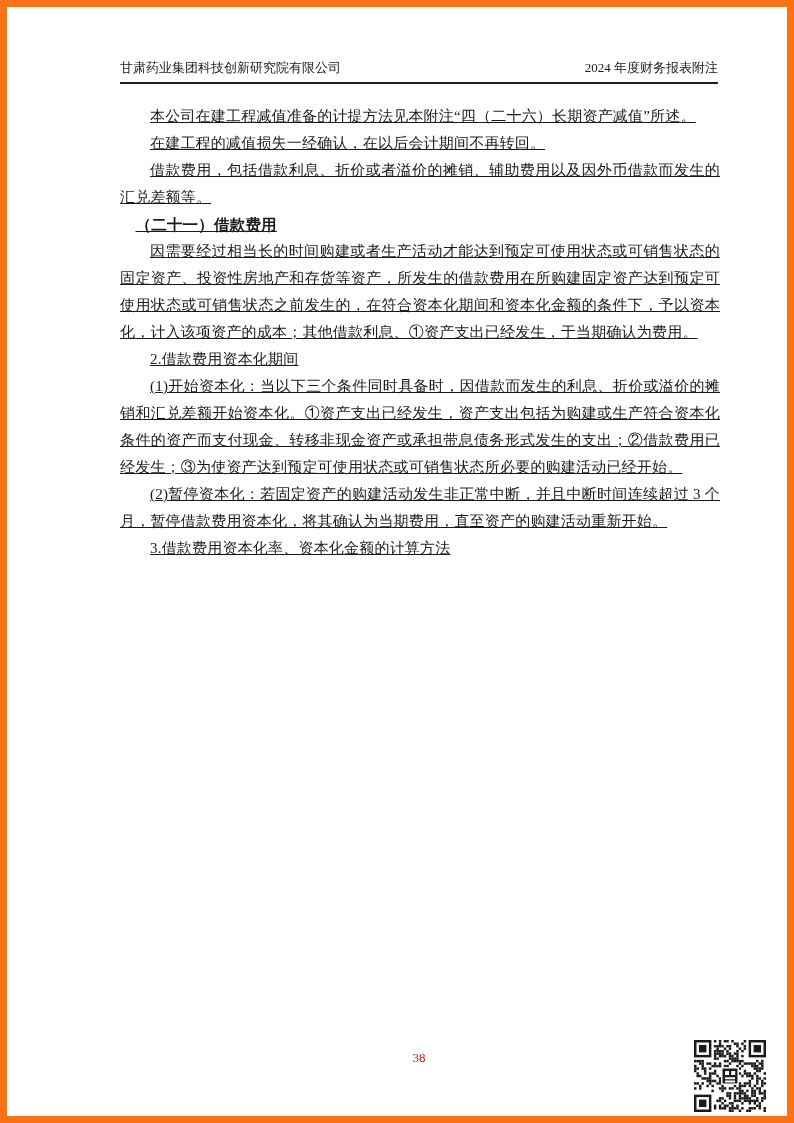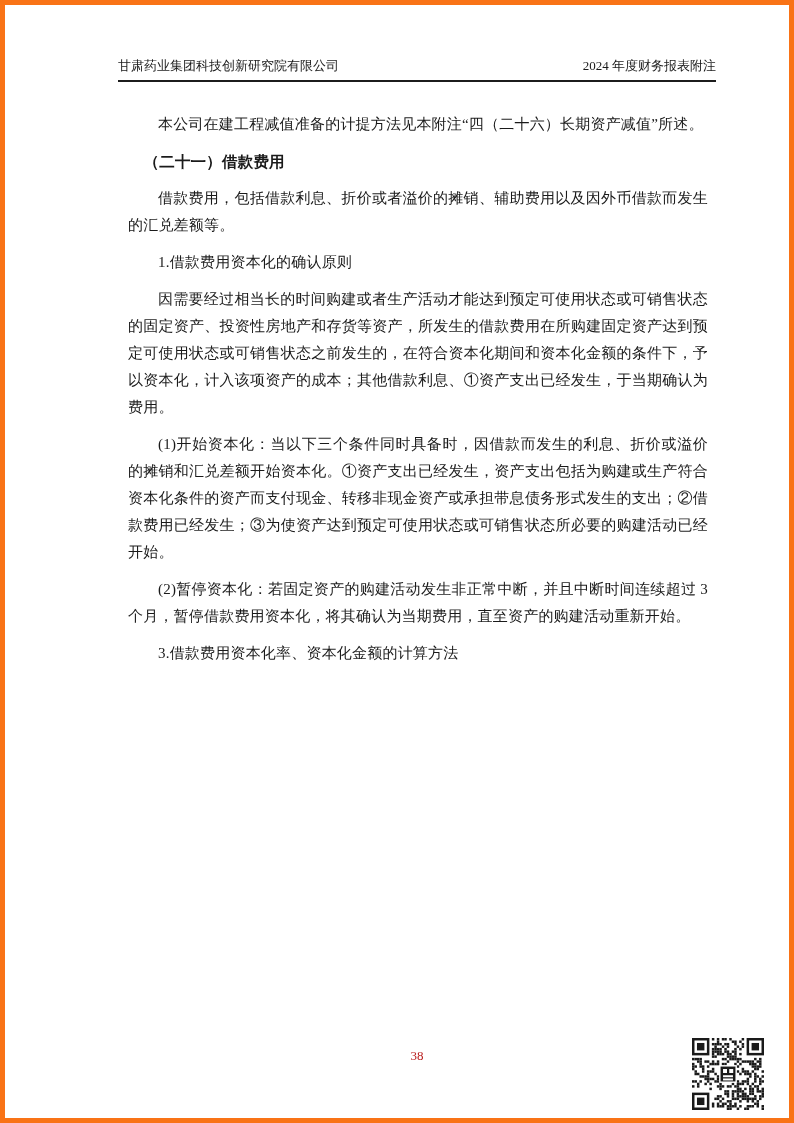--- a/index.html
+++ b/index.html
@@ -3,21 +3,21 @@
 <meta charset="utf-8">
 <style>
   html, body { margin: 0; padding: 0; background: #e8e8e8; }
   .page {
     position: relative;
     width: 794px;
     height: 1123px;
     margin: 0 auto;
     background: #ffffff;
     box-sizing: border-box;
-    border: 5px solid #f97316;
+    border: 7px solid #f97316;
     overflow: hidden;
     font-family: "Liberation Serif", "DejaVu Serif", serif;
     color: #1a1a1a;
   }
   .header {
     position: absolute;
     top: 0;
     left: 113px;
     width: 598px;
     padding-top: 52px;
@@ -34,21 +34,21 @@
     position: absolute;
     top: 77px;
     left: 113px;
     width: 600px;
     padding-top: 19px;
     font-size: 15px;
     line-height: 27px;
     text-align: justify;
     letter-spacing: 0.2px;
   }
-  .para { margin: 10px; text-indent: 2em; }
+  .para { margin: 0; text-indent: 2em; text-decoration: underline; }
   .para.heading { font-weight: bold; font-size: 15.5px; text-indent: 1em; }
   .page-number {
     position: absolute;
     top: 1043px;
     left: 113px;
     width: 598px;
     text-align: center;
     font-size: 13px;
     color: #b91c1c;
   }
@@ -66,24 +66,25 @@
 
 <div class="page">
 
   <div class="header">
     <span>甘肃药业集团科技创新研究院有限公司</span>
     <span>2024 年度财务报表附注</span>
   </div>
 
   <main class="doc-body">
       <p class="para">本公司在建工程减值准备的计提方法见本附注“四（二十六）长期资产减值”所述。</p>
+      <p class="para">在建工程的减值损失一经确认，在以后会计期间不再转回。</p>
+      <p class="para">借款费用，包括借款利息、折价或者溢价的摊销、辅助费用以及因外币借款而发生的汇兑差额等。</p>
       <p class="para heading">（二十一）借款费用</p>
-      <p class="para">借款费用，包括借款利息、折价或者溢价的摊销、辅助费用以及因外币借款而发生的汇兑差额等。</p>
-      <p class="para">1.借款费用资本化的确认原则</p>
       <p class="para">因需要经过相当长的时间购建或者生产活动才能达到预定可使用状态或可销售状态的固定资产、投资性房地产和存货等资产，所发生的借款费用在所购建固定资产达到预定可使用状态或可销售状态之前发生的，在符合资本化期间和资本化金额的条件下，予以资本化，计入该项资产的成本；其他借款利息、①资产支出已经发生，于当期确认为费用。</p>
+      <p class="para">2.借款费用资本化期间</p>
       <p class="para">(1)开始资本化：当以下三个条件同时具备时，因借款而发生的利息、折价或溢价的摊销和汇兑差额开始资本化。①资产支出已经发生，资产支出包括为购建或生产符合资本化条件的资产而支付现金、转移非现金资产或承担带息债务形式发生的支出；②借款费用已经发生；③为使资产达到预定可使用状态或可销售状态所必要的购建活动已经开始。</p>
       <p class="para">(2)暂停资本化：若固定资产的购建活动发生非正常中断，并且中断时间连续超过 3 个月，暂停借款费用资本化，将其确认为当期费用，直至资产的购建活动重新开始。</p>
       <p class="para">3.借款费用资本化率、资本化金额的计算方法</p>
     </main>
 
   <div class="page-number">38</div>
 
   <div class="qr">
       <svg viewBox="0 0 72 72">
         <rect x="0" y="0" width="72" height="72" fill="#ffffff"></rect>

